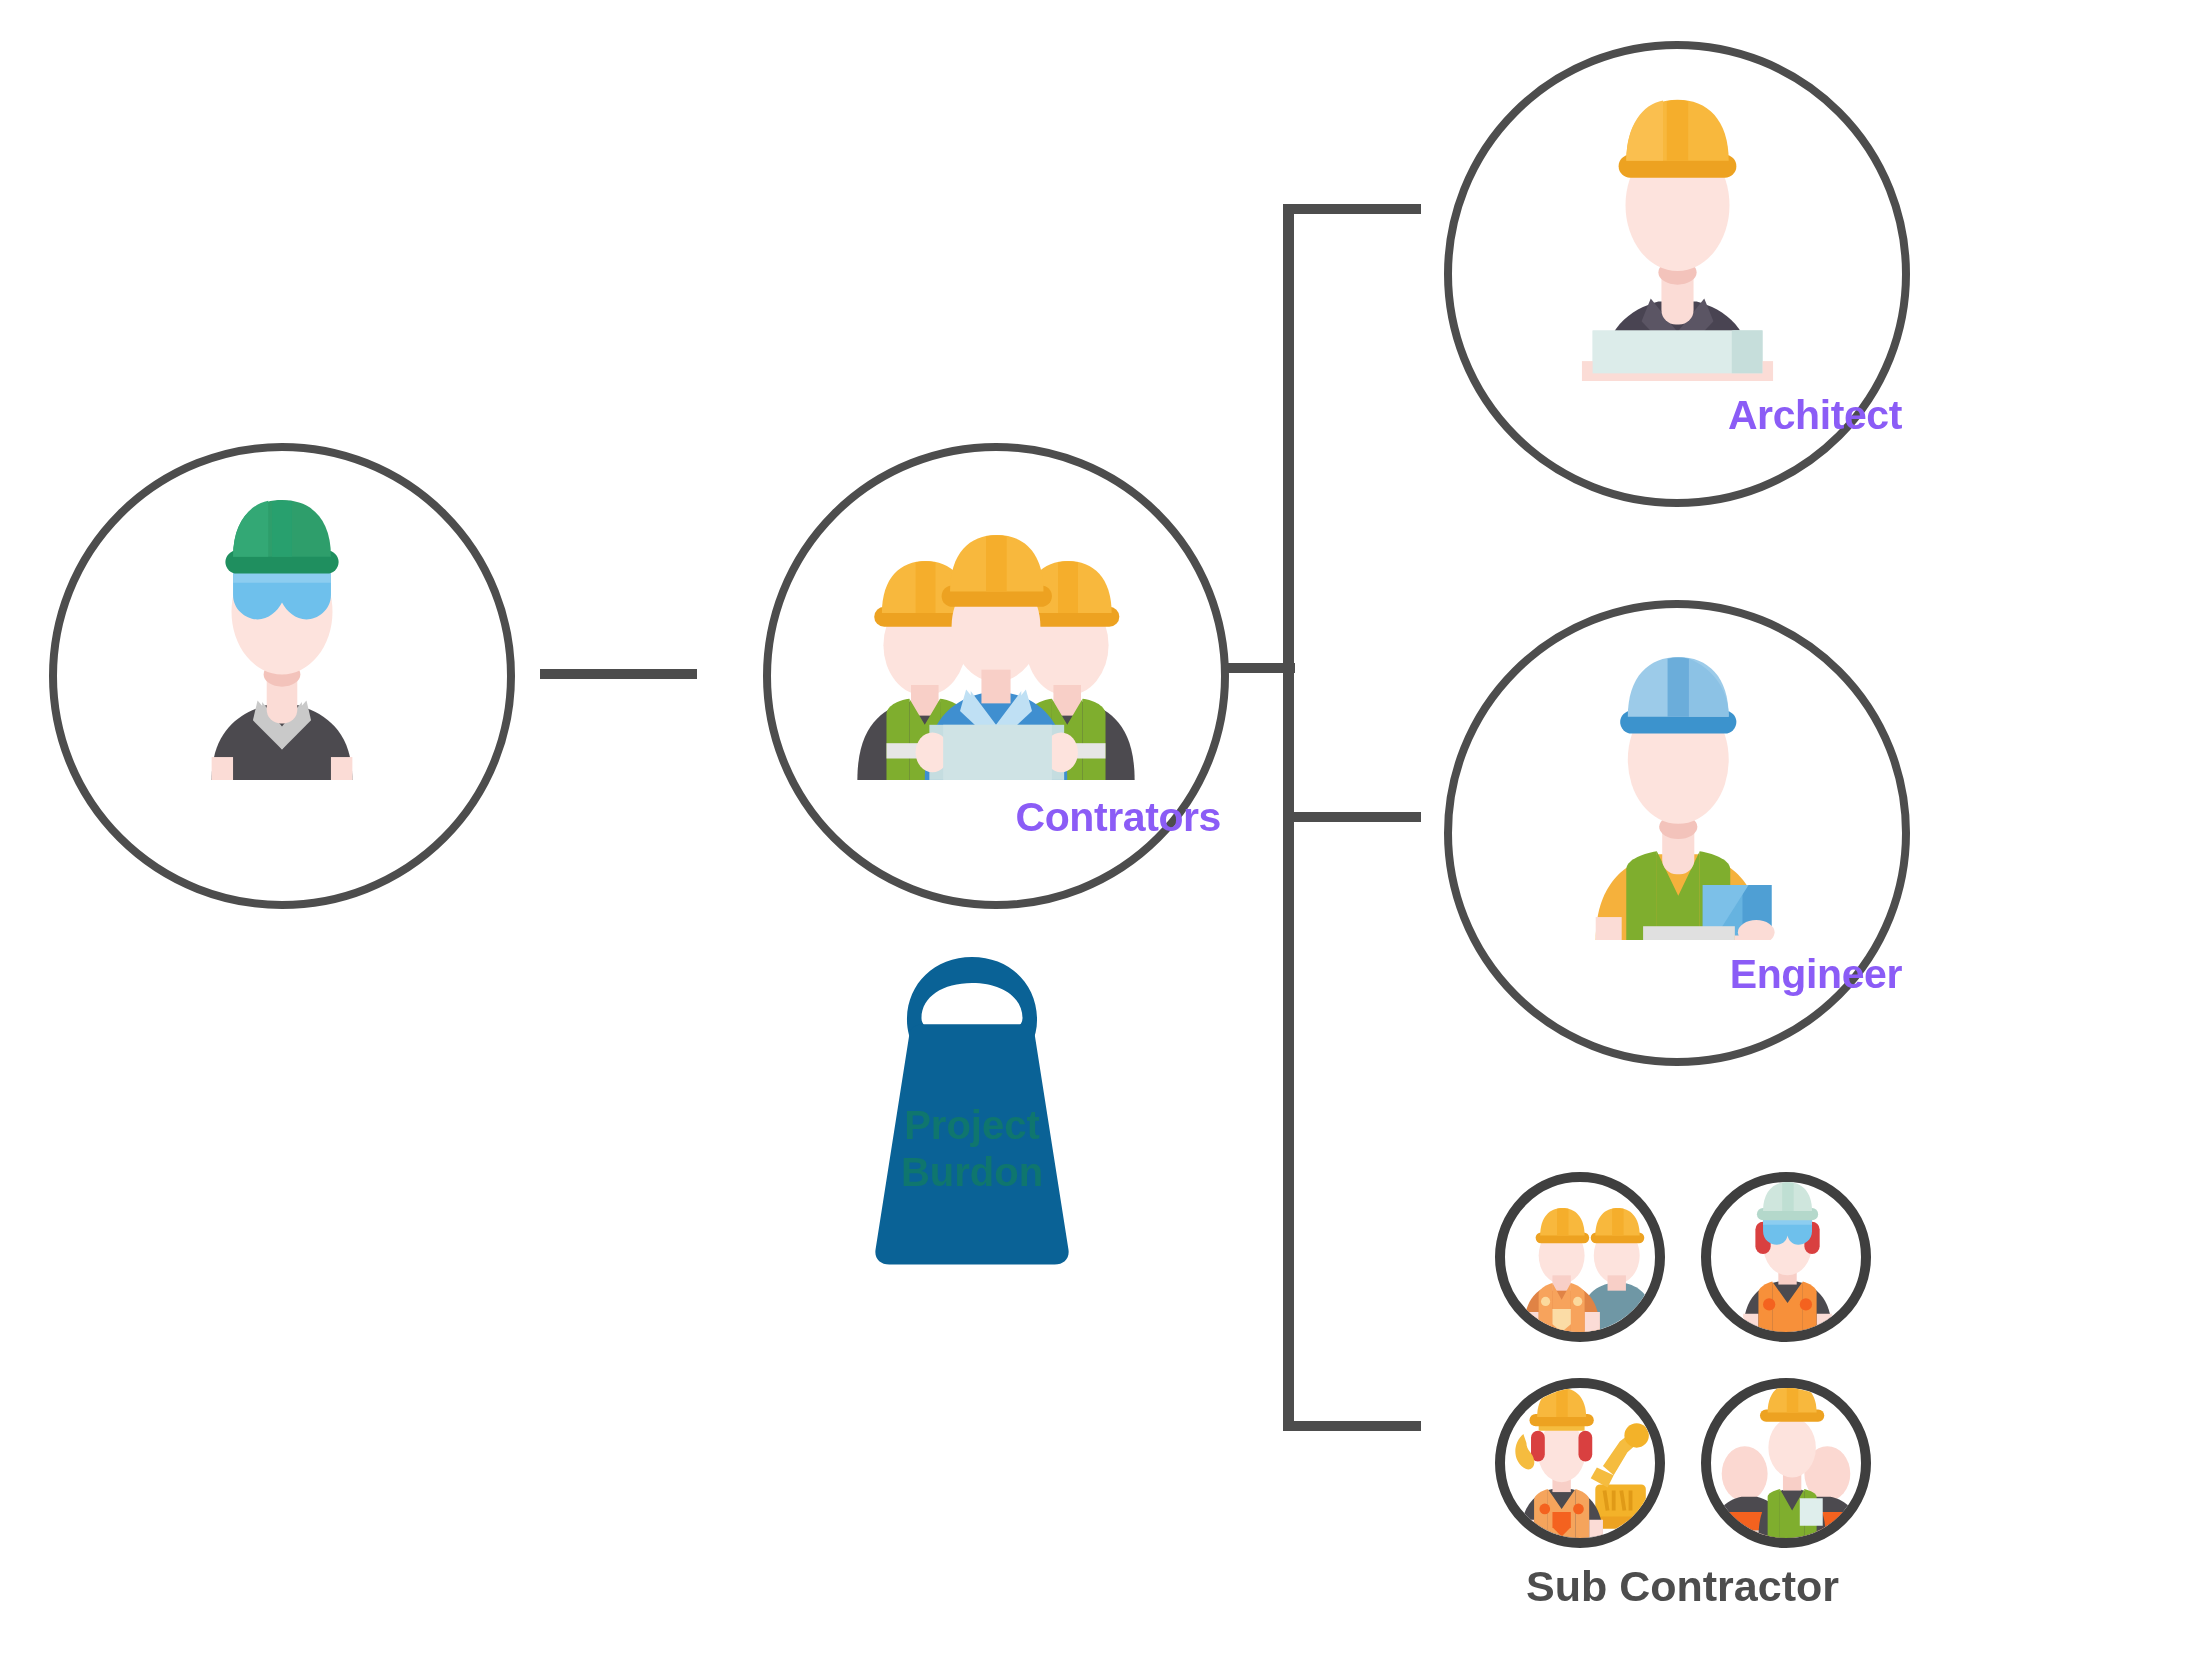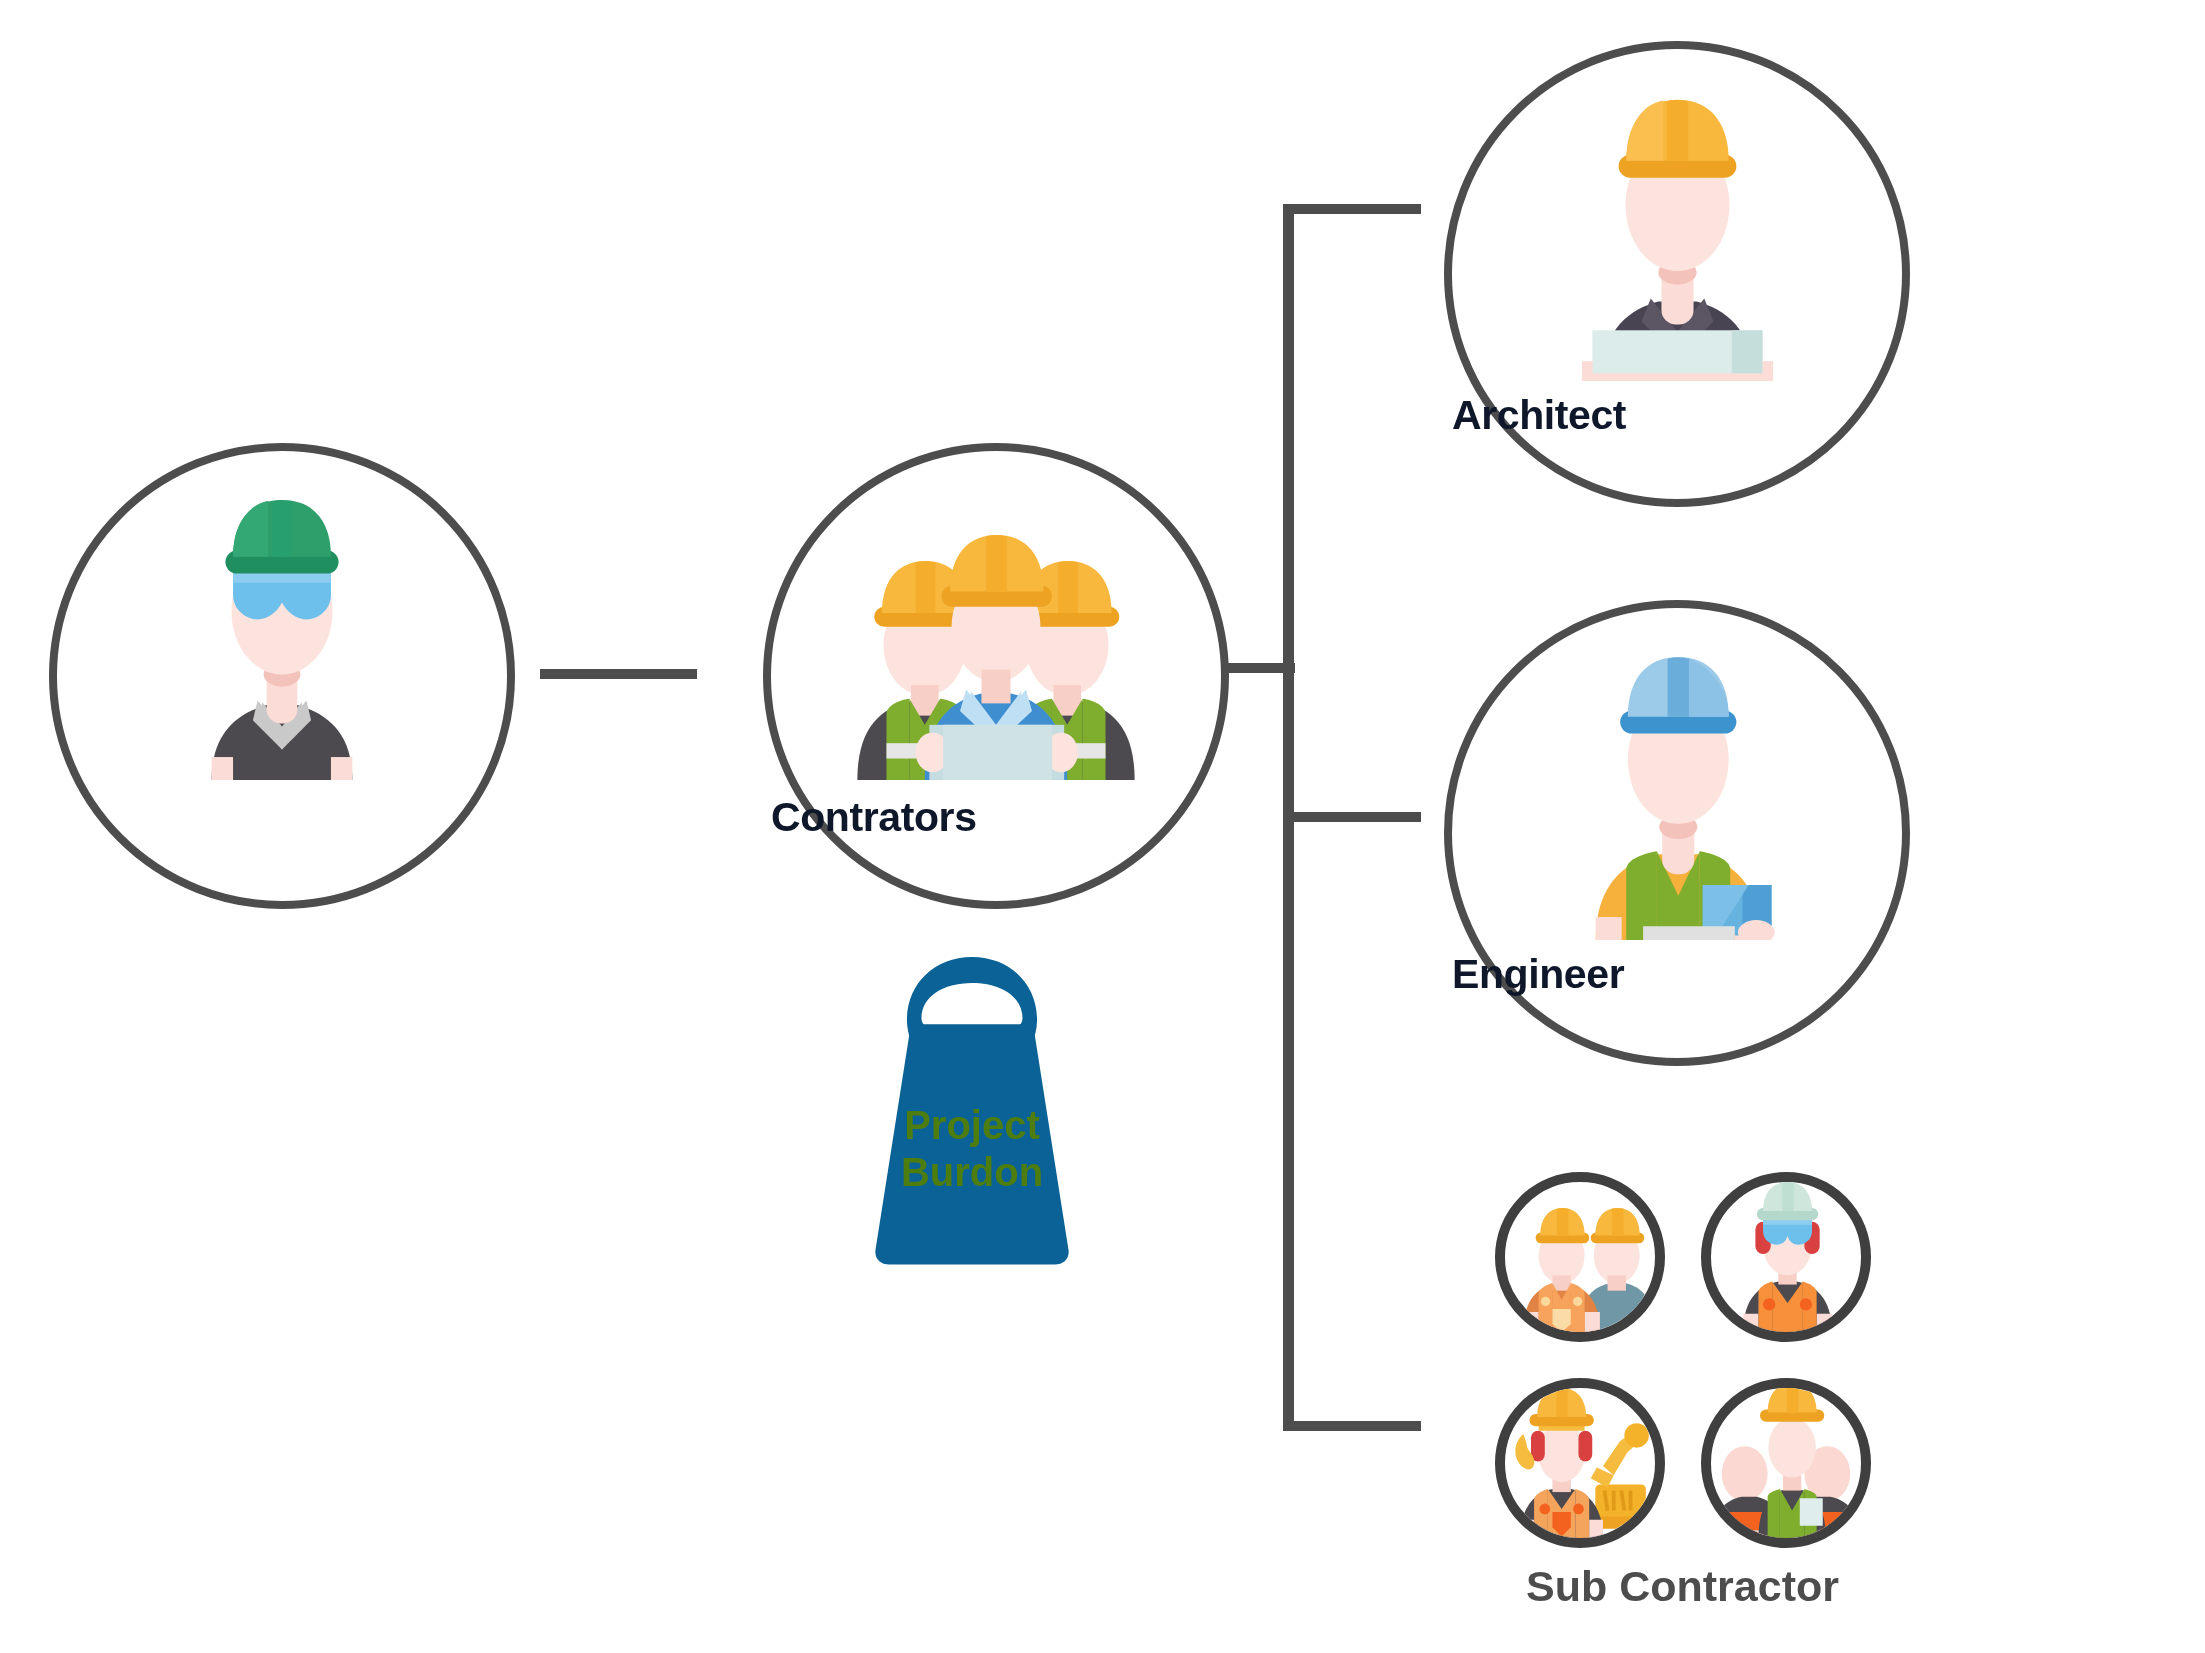--- a/index.html
+++ b/index.html
@@ -35,24 +35,24 @@
   .node-art {
     position: absolute;
     left: 0; right: 0;
     display: flex;
     justify-content: center;
     align-items: flex-end;
   }
   .node-label {
     position: absolute;
     left: 0; right: 0;
-    text-align: left;
+    text-align: right;
     font-size: 41px;
     font-weight: bold;
-    color: #0f172a;
+    color: #8b5cf6;
     letter-spacing: -0.4px;
     white-space: nowrap;
   }
 
   
   .subnode {
     position: absolute;
     width: 170px;
     height: 170px;
     border: 10px solid #3f3f3f;
@@ -72,21 +72,21 @@
   }
 
   
   #weight-wrap {
     position: absolute;
   }
   #weight-text {
     position: absolute;
     left: 0; right: 0;
     text-align: center;
-    color: #4d7c0f;
+    color: #0f766e;
     font-size: 40px;
     font-weight: bold;
     line-height: 1.18;
     white-space: pre-line;
   }
 </style>
 </head>
 <body>
 
 <div id="stage">

